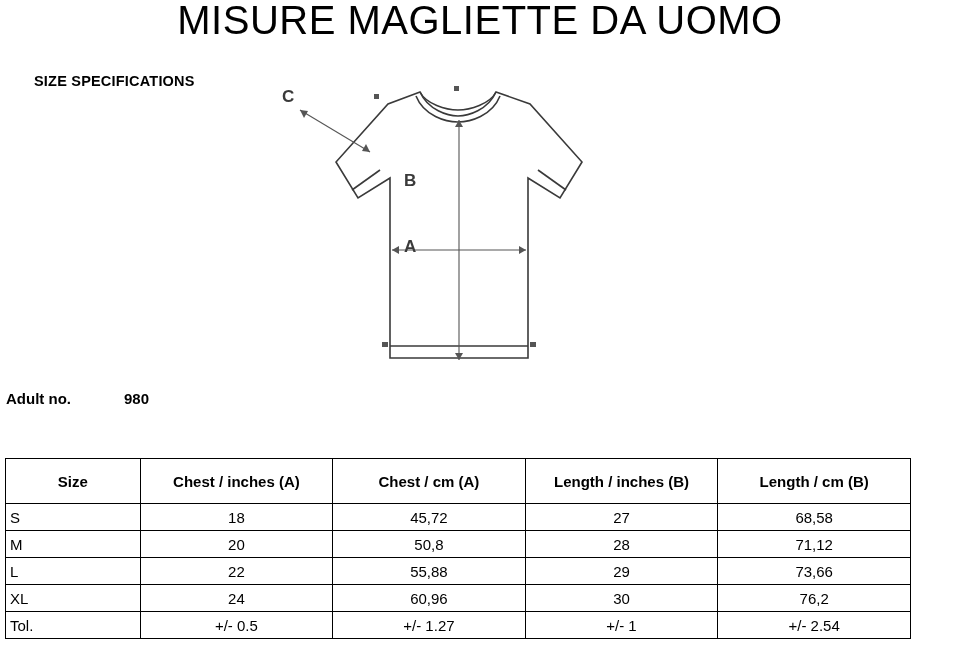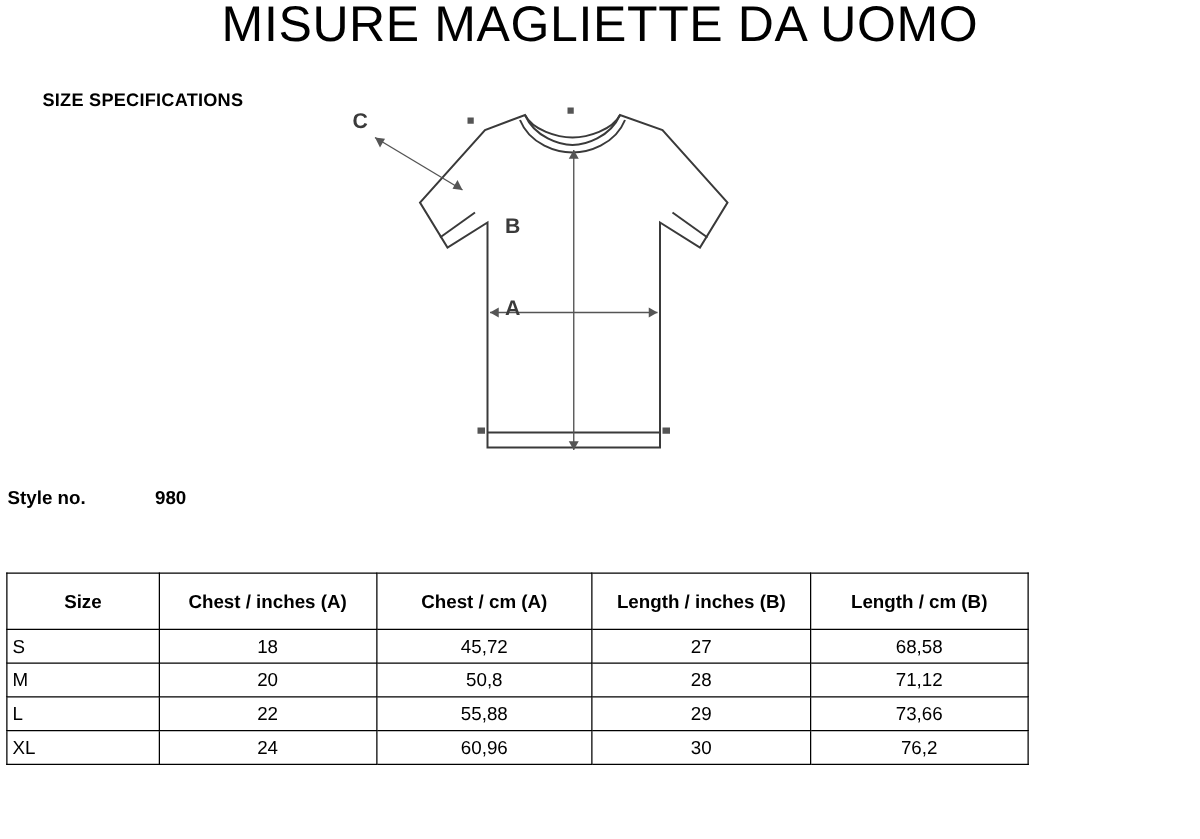--- a/index.html
+++ b/index.html
@@ -65,21 +65,21 @@
     width: 118px;
     flex: 0 0 118px;
   }
   .style-val {
     white-space: nowrap;
   }
   table.sizes {
     position: absolute;
     top: 458px;
     left: 5px;
-    width: 818px;
+    width: 906px;
     border-collapse: collapse;
     font-size: 15px;
   }
   table.sizes th, table.sizes td {
     border: 1px solid #000000;
     height: 26px;
     padding: 0 6px;
   }
   table.sizes thead th {
     font-weight: bold;
@@ -160,21 +160,21 @@
       <g font-family="Liberation Sans, sans-serif" font-size="17" font-weight="bold" fill="#3a3a3a">
         <text x="174" y="182">A</text>
         <text x="174" y="116">B</text>
         <text x="52" y="32">C</text>
       </g>
     </svg>
   </div>
 
   <div class="style-block">
     <div class="style-row">
-      <div class="style-key">Style no.</div>
+      <div class="style-key">Adult no.</div>
       <div class="style-val">980</div>
     </div>
   </div>
 
   <table class="sizes">
     <colgroup>
       <col class="c1">
         <col class="c2">
         <col class="c3">
         <col class="c4">
@@ -211,16 +211,23 @@
         <td>29</td>
         <td>73,66</td>
       </tr>
       <tr>
         <td class="size-col">XL</td>
         <td>24</td>
         <td>60,96</td>
         <td>30</td>
         <td>76,2</td>
       </tr>
+      <tr>
+        <td class="size-col">Tol.</td>
+        <td>+/- 0.5</td>
+        <td>+/- 1.27</td>
+        <td>+/- 1</td>
+        <td>+/- 2.54</td>
+      </tr>
     </tbody>
   </table>
 
 </div>
 
 </body></html>

